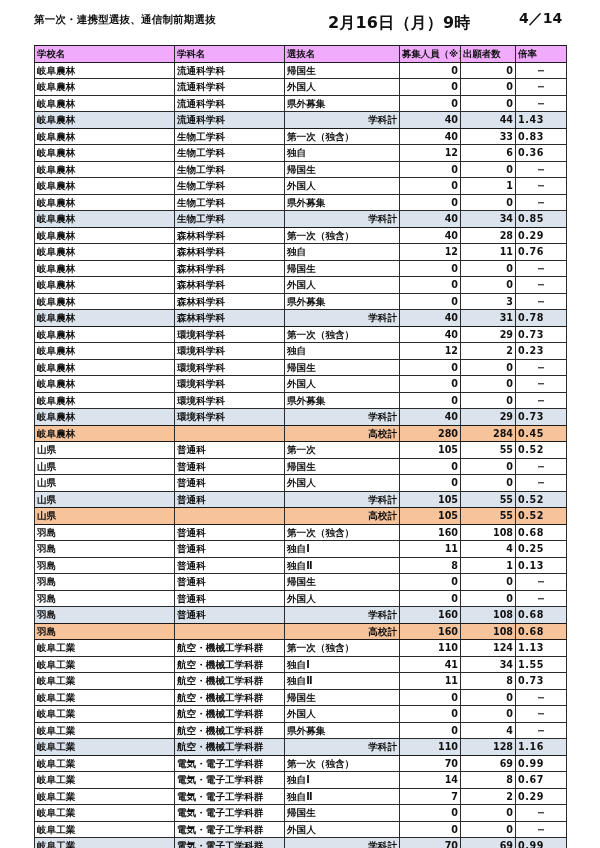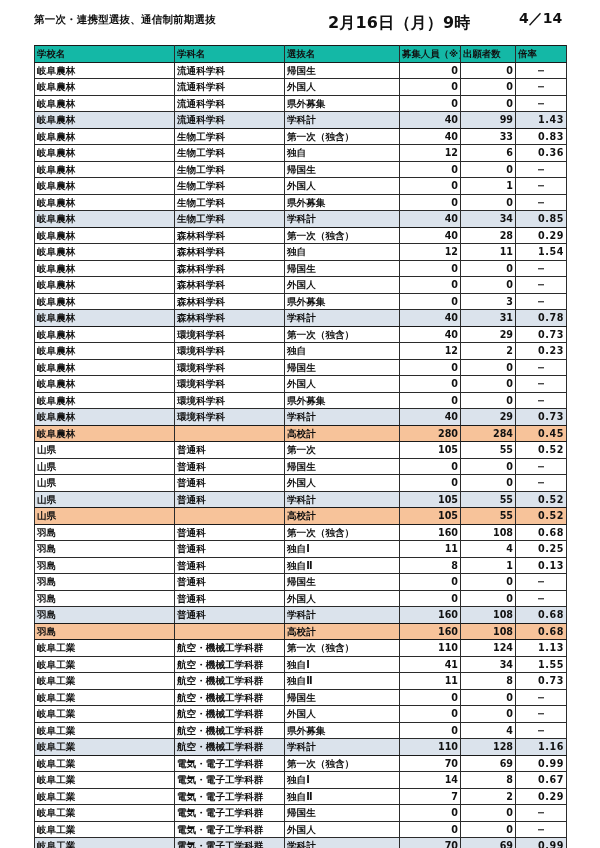--- a/index.html
+++ b/index.html
@@ -77,41 +77,41 @@
     height: 15.5px;
     padding: 0 2px;
     font-size: 9.6px;
     line-height: 15.5px;
     font-weight: bold;
     white-space: nowrap;
     overflow: hidden;
     box-sizing: border-box;
   }
   table.grid thead th {
-    background: #14b8a6;
+    background: #f0abfc;
     text-align: left;
     font-size: 9.4px;
   }
   table.grid thead th.num {
     text-align: left;
   }
   .cell-num {
     text-align: right;
     padding-right: 4px;
   }
   .cell-ratio {
-    text-align: right;
     padding-right: 4px;
     letter-spacing: 0.6px;
   }
   .cell-dash {
     text-align: center;
     padding-right: 6px;
   }
   .cell-sel-total {
+    text-align: right;
     padding-right: 1px;
   }
 
   
   tr.row-normal td   { background: #ffffff; }
   tr.row-dept-total td { background: #dbe3ec; }
   tr.row-school-total td { background: #f7c39a; }
   tr.row-school-total td { border-color: #2b2b2b; }
 
   
@@ -171,21 +171,21 @@
           <td>県外募集</td>
           <td class="cell-num">0</td>
           <td class="cell-num">0</td>
           <td class="cell-dash">−</td>
         </tr>
         <tr class="row-dept-total">
           <td>岐阜農林</td>
           <td>流通科学科</td>
           <td class="cell-sel-total">学科計</td>
           <td class="cell-num">40</td>
-          <td class="cell-num">99</td>
+          <td class="cell-num">44</td>
           <td class="cell-ratio">1.43</td>
         </tr>
         <tr class="row-normal">
           <td>岐阜農林</td>
           <td>生物工学科</td>
           <td>第一次（独含）</td>
           <td class="cell-num">40</td>
           <td class="cell-num">33</td>
           <td class="cell-ratio">0.83</td>
         </tr>
@@ -236,21 +236,21 @@
           <td class="cell-num">40</td>
           <td class="cell-num">28</td>
           <td class="cell-ratio">0.29</td>
         </tr>
         <tr class="row-normal">
           <td>岐阜農林</td>
           <td>森林科学科</td>
           <td>独自</td>
           <td class="cell-num">12</td>
           <td class="cell-num">11</td>
-          <td class="cell-ratio">1.54</td>
+          <td class="cell-ratio">0.76</td>
         </tr>
         <tr class="row-normal">
           <td>岐阜農林</td>
           <td>森林科学科</td>
           <td>帰国生</td>
           <td class="cell-num">0</td>
           <td class="cell-num">0</td>
           <td class="cell-dash">−</td>
         </tr>
         <tr class="row-normal">

